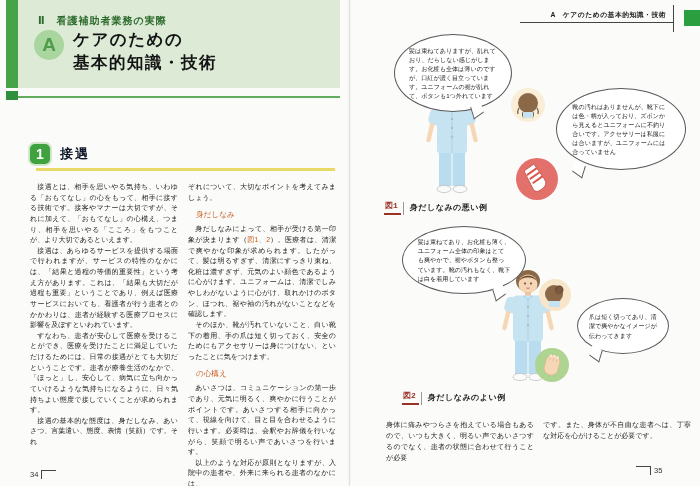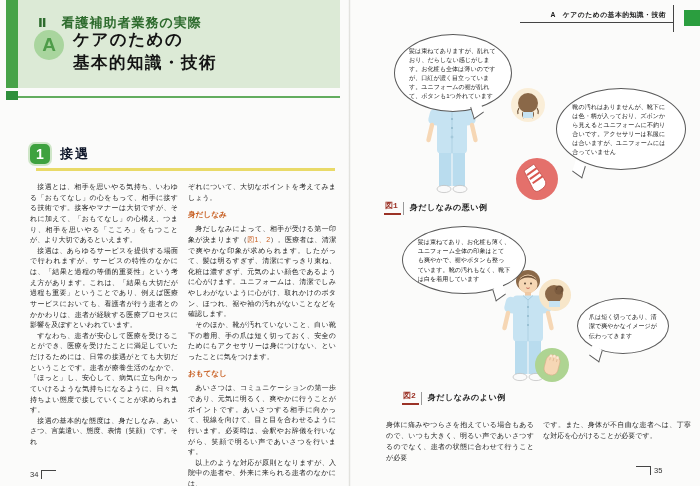--- a/index.html
+++ b/index.html
@@ -6,21 +6,21 @@
   body{
     width:700px;height:486px;position:relative;background:#fbfbfa;
     font-family:"Liberation Sans","DejaVu Sans",sans-serif;
     -webkit-font-smoothing:antialiased;overflow:hidden;
   }
   .abs{position:absolute;}
   
   .green-bar{left:6px;top:0;width:12px;height:88px;background:#47a348;}
   .green-bar-tip{left:6px;top:91px;width:12px;height:9px;background:#2f8f3c;}
   .header-band{left:18px;top:0;width:322px;height:88px;background:#dcead6;}
-  .chapter-label{left:38px;top:14px;font-size:13px;font-weight:bold;color:#2d6b2d;letter-spacing:1px;}
+  .chapter-label{left:38px;top:14px;font-size:10px;font-weight:bold;color:#2d6b2d;letter-spacing:1px;}
   .badge-a{
     left:34px;top:30px;width:30px;height:30px;border-radius:50%;
     background:#a9d59e;color:#4e9c49;font-size:19px;font-weight:bold;
     display:flex;align-items:center;justify-content:center;
   }
   .main-title{left:73px;top:28px;font-size:16.5px;font-weight:bold;color:#141414;line-height:1.38;letter-spacing:1.5px;}
   .band-rule{left:18px;top:96px;width:322px;height:2px;background:#63ad5f;}
   .sec-badge{
     left:28px;top:142px;width:24px;height:24px;background:#3ea23f;border:2px solid #cfe6c8;
     border-radius:7px;color:#fff;font-size:14px;font-weight:bold;
@@ -29,21 +29,21 @@
   .sec-title{left:60px;top:145px;font-size:13px;font-weight:bold;color:#0f172a;letter-spacing:2px;}
   .sec-underline{left:36px;top:168px;width:299px;height:3px;background:#e9da68;}
   .col{top:182px;width:148px;}
   .col1{left:30px;}
   .col2{left:188px;}
   .col p{margin:0;font-size:7px;line-height:1.52;color:#222;text-align:justify;}
   .subhead-green{
     font-size:7.6px;font-weight:bold;color:#2e8b3a;margin:9px 0 5px;
     border-bottom:1px dotted #57a657;padding-bottom:2px;
   }
-  .subhead-orange{font-size:7.6px;font-weight:bold;color:#c75d1f;margin:7px 0 4px;}
+  .subhead-orange{font-size:7.6px;font-weight:normal;color:#c75d1f;margin:7px 8px 4px;}
   .figref{color:#c75d1f;}
   
   .spine{left:348px;top:0;width:3px;height:486px;
     background:linear-gradient(to right,#ffffff,#e2e2de,#ffffff);}
   
   .rp-header-text{top:10px;right:34px;font-size:6.8px;font-weight:bold;color:#1a1a1a;letter-spacing:0.5px;}
   .rp-header-hline{left:520px;top:22px;width:154px;height:1px;background:#444;}
   .rp-header-vline{left:673px;top:5px;width:1px;height:27px;background:#444;}
   .rp-header-tab{left:684px;top:10px;width:16px;height:16px;background:#2b9e3f;}
   .bubble{
@@ -110,21 +110,21 @@
   <p>　接遇は、あらゆるサービスを提供する場面で行われますが、サービスの特性のなかには、「結果と過程の等価的重要性」という考え方があります。これは、「結果も大切だが過程も重要」ということであり、例えば医療サービスにおいても、看護者が行う患者とのかかわりは、患者が経験する医療プロセスに影響を及ぼすといわれています。</p>
   <p>　すなわち、患者が安心して医療を受けることができ、医療を受けたことに満足していただけるためには、日常の接遇がとても大切だということです。患者が療養生活のなかで、「ほっと」し、安心して、病気に立ち向かっていけるような気持ちになるように、日々気持ちよい態度で接していくことが求められます。</p>
   <p>　接遇の基本的な態度は、身だしなみ、あいさつ、言葉遣い、態度、表情（笑顔）です。それ</p>
 </div>
 
 <div class="abs col col2">
   <p>ぞれについて、大切なポイントを考えてみましょう。</p>
   <div class="subhead-orange">身だしなみ</div>
   <p><span>　身だしなみによって、相手が受ける第一印象が決まります（</span><span class="figref">図1、2</span><span>）。医療者は、清潔で爽やかな印象が求められます。したがって、髪は明るすぎず、清潔にすっきり束ね、化粧は濃すぎず、元気のよい顔色であるように心がけます。ユニフォームは、清潔でしみやしわがないように心がけ、取れかけのボタン、ほつれ、裾や袖の汚れがないことなどを確認します。</span></p>
   <p>　そのほか、靴が汚れていないこと、白い靴下の着用、手の爪は短く切っておく、安全のためにもアクセサリーは身につけない、といったことに気をつけます。</p>
-  <div class="subhead-orange">おもてなし</div>
+  <div class="subhead-orange">の心構え</div>
   <p>　あいさつは、コミュニケーションの第一歩であり、元気に明るく、爽やかに行うことがポイントです。あいさつする相手に向かって、視線を向けて、目と目を合わせるように行います。必要時は、会釈やお辞儀を行いながら、笑顔で明るい声であいさつを行います。</p>
   <p>　以上のような対応が原則となりますが、入院中の患者や、外来に来られる患者のなかには、</p>
 </div>
 
 <div class="abs pageno pn-left">
   <span>34</span>
   <span class="corner-left"></span>
 </div>
 
 <div class="abs spine"></div>

